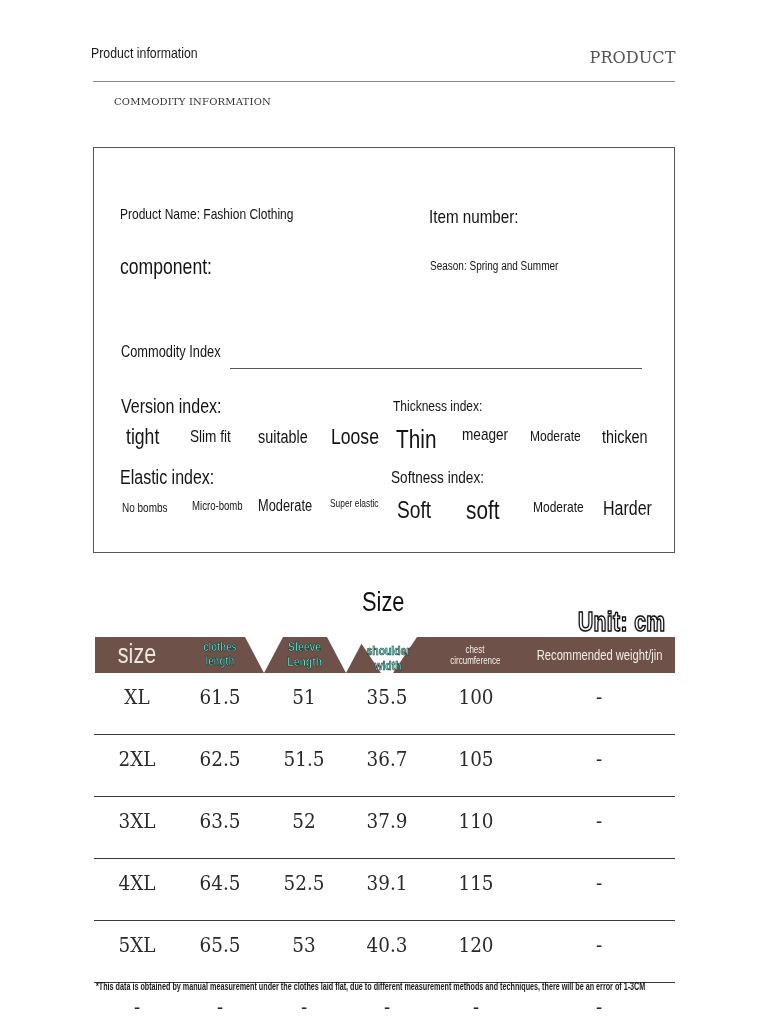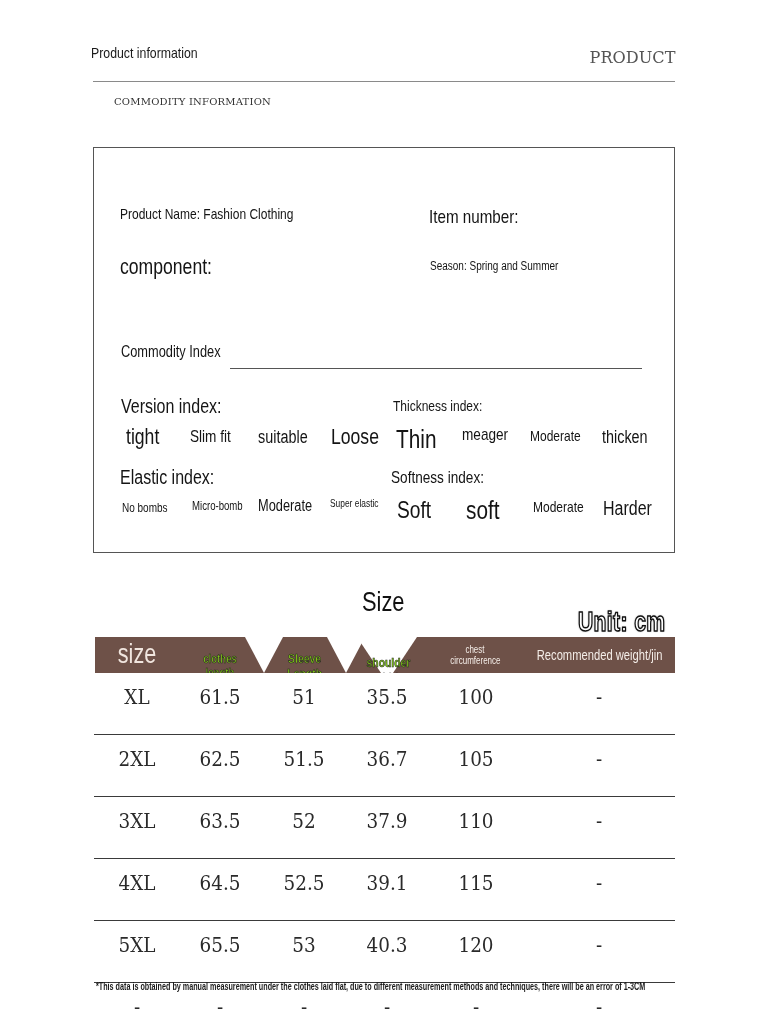--- a/index.html
+++ b/index.html
@@ -21,21 +21,21 @@
   
   #size-title { left: 362px; top: 586px; font-size: 28px; transform: scaleX(0.78); transform-origin: left center; color: #111; }
   #unit-label { left: 578px; top: 607px; font-size: 27px; font-weight: bold; color: #fff; transform: scaleX(0.78); transform-origin: left center;
     -webkit-text-stroke: 1.5px #111; text-shadow: 0 0 2px #000; letter-spacing: 0.5px; }
 
   #size-header { left: 95px; top: 637px; width: 580px; height: 36px; background: #6e5148; overflow: hidden; }
   .hex { position: absolute; top: 0; width: 40px; height: 36px; background: #ffffff; }
   .hx-l { clip-path: polygon(0 0, 100% 0, 100% 0, 50% 100%); }
   .hdr-cell { position: absolute; top: 0; height: 36px; display: flex; flex-direction: column; align-items: center; justify-content: center; color: #f4ede8; text-align: center; line-height: 1.15; }
   .hdr-cell span { display: inline-block; transform: scaleX(0.8); white-space: nowrap; }
-  .outlined { color: #84cc16; -webkit-text-stroke: 0.6px #222; font-weight: bold; margin-top: 12px; }
+  .outlined { color: #5eead4; -webkit-text-stroke: 0.6px #222; font-weight: bold; }
 
   #size-table { position: absolute; left: 94px; top: 673px; width: 581px; }
   .row { position: relative; height: 62px; border-bottom: 1.5px solid #3a3a3a; }
   .cell { position: absolute; top: 0; height: 47px; display: flex; align-items: center; justify-content: center; font-family: "DejaVu Serif", serif; font-size: 20px; color: #2a2a2a; transform: scaleX(0.92); }
 
   #footnote { left: 96px; top: 981px; font-size: 10px; color: #1a1a1a; transform: scaleX(0.72); transform-origin: left center; white-space: nowrap; font-weight: bold; }
 </style>
 </head>
 <body>
 

